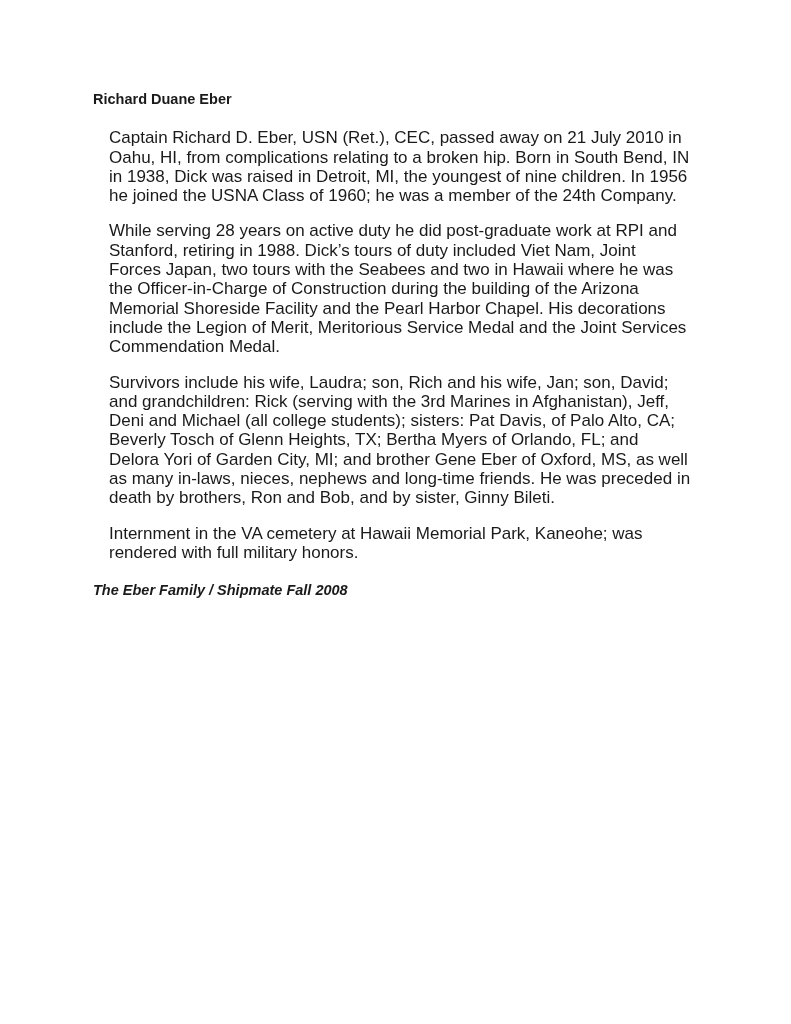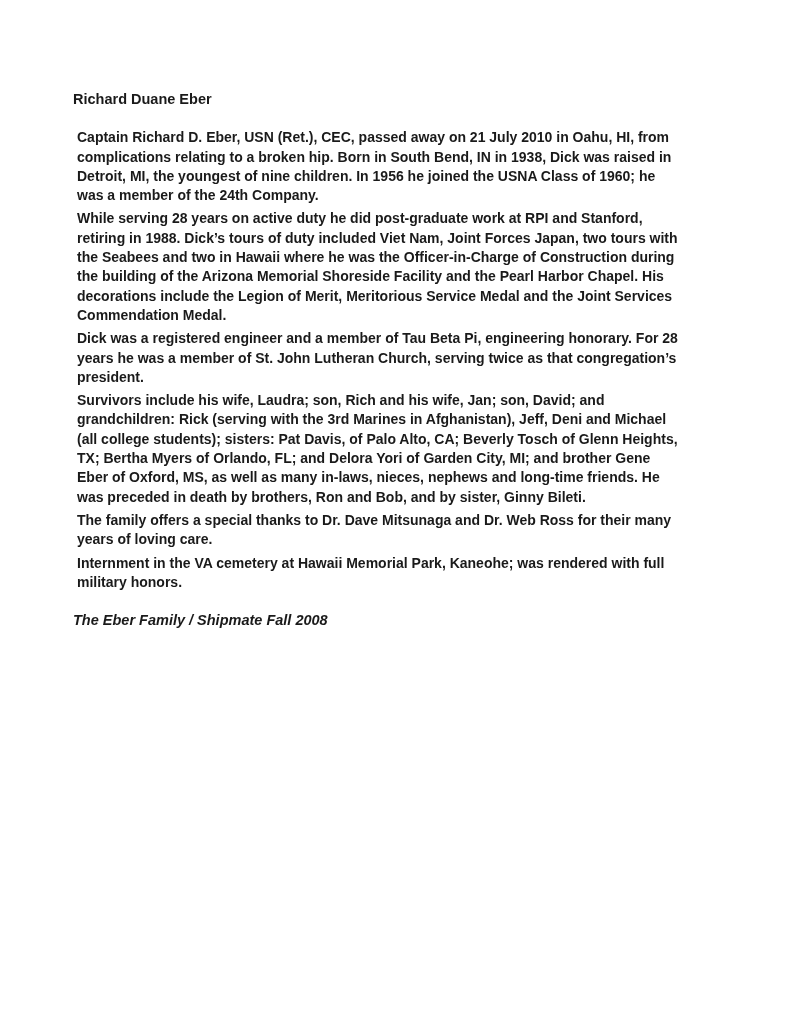--- a/index.html
+++ b/index.html
@@ -6,57 +6,55 @@
     margin: 0;
     padding: 0;
     background: #ffffff;
   }
   .page {
     position: relative;
     width: 791px;
     height: 1024px;
     background: #ffffff;
     box-sizing: border-box;
-    padding: 90px 86px 0 73px;
+    padding: 90px 86px 0 93px;
     font-family: "Liberation Sans", "DejaVu Sans", sans-serif;
     color: #1a1a1a;
   }
   .doc-title {
     font-size: 14.5px;
     font-weight: 700;
     line-height: 19.3px;
     margin: 0 0 19px 0;
   }
   .doc-body {
     width: 614px;
   }
   .doc-body p {
-    margin: 4px;
-    font-size: 14px;
-    font-weight: 700;
+    margin: 16px;
+    font-size: 17px;
+    font-weight: 400;
     line-height: 19.3px;
     letter-spacing: 0px;
   }
   .doc-footer {
     margin: 19px 0 0 0;
     font-size: 14.5px;
     font-weight: 700;
     font-style: italic;
     line-height: 19.3px;
   }
 </style>
 </head>
 <body>
 
 <div class="page">
   <h1 class="doc-title">Richard Duane Eber</h1>
 
   <div class="doc-body">
     <p>Captain Richard D. Eber, USN (Ret.), CEC, passed away on 21 July 2010 in Oahu, HI, from complications relating to a broken hip. Born in South Bend, IN in 1938, Dick was raised in Detroit, MI, the youngest of nine children. In 1956 he joined the USNA Class of 1960; he was a member of the 24th Company.</p>
     <p>While serving 28 years on active duty he did post-graduate work at RPI and Stanford, retiring in 1988. Dick’s tours of duty included Viet Nam, Joint Forces Japan, two tours with the Seabees and two in Hawaii where he was the Officer-in-Charge of Construction during the building of the Arizona Memorial Shoreside Facility and the Pearl Harbor Chapel. His decorations include the Legion of Merit, Meritorious Service Medal and the Joint Services Commendation Medal.</p>
-    <p>Dick was a registered engineer and a member of Tau Beta Pi, engineering honorary. For 28 years he was a member of St. John Lutheran Church, serving twice as that congregation’s president.</p>
     <p>Survivors include his wife, Laudra; son, Rich and his wife, Jan; son, David; and grandchildren: Rick (serving with the 3rd Marines in Afghanistan), Jeff, Deni and Michael (all college students); sisters: Pat Davis, of Palo Alto, CA; Beverly Tosch of Glenn Heights, TX; Bertha Myers of Orlando, FL; and Delora Yori of Garden City, MI; and brother Gene Eber of Oxford, MS, as well as many in-laws, nieces, nephews and long-time friends. He was preceded in death by brothers, Ron and Bob, and by sister, Ginny Bileti.</p>
-    <p>The family offers a special thanks to Dr. Dave Mitsunaga and Dr. Web Ross for their many years of loving care.</p>
     <p>Internment in the VA cemetery at Hawaii Memorial Park, Kaneohe; was rendered with full military honors.</p>
   </div>
 
   <p class="doc-footer">The Eber Family / Shipmate Fall 2008</p>
 </div>
 
 </body></html>

